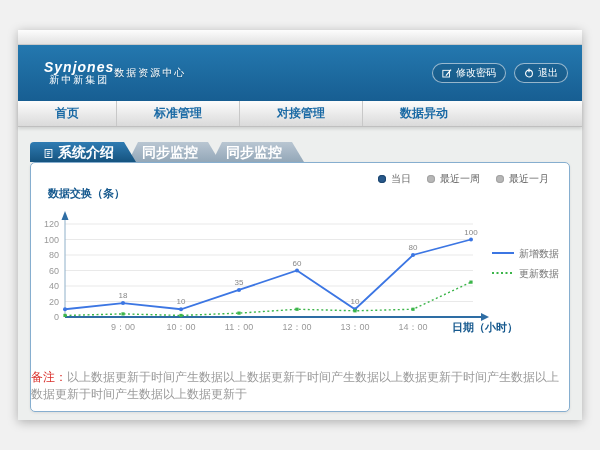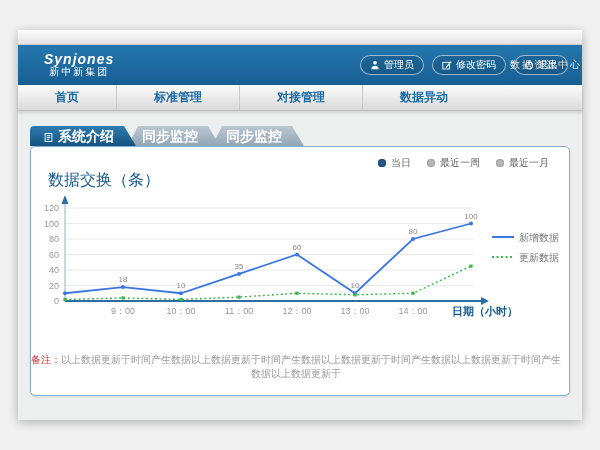--- a/index.html
+++ b/index.html
@@ -3,21 +3,21 @@
 <meta charset="utf-8">
 <style>
   html,body{margin:0;padding:0;}
   body{font-family:"Liberation Sans","DejaVu Sans",sans-serif;}
   .stage{position:relative;width:600px;height:450px;background:#f1f1f1;overflow:hidden;}
   .app{position:absolute;left:18px;top:30px;width:564px;height:390px;background:#edefee;
        box-shadow:0 2px 10px rgba(0,0,0,0.28);}
   
   .chrome{height:14px;background:linear-gradient(#fdfdfd,#e2e2e2);border-bottom:1px solid #c9c9c9;}
   
-  .header{height:40px;background:linear-gradient(#2478af,#175e92);display:flex;align-items:center;position:relative;justify-content:space-between;}
+  .header{height:56px;background:linear-gradient(#2478af,#175e92);display:flex;align-items:center;position:relative;}
   .logo{margin-left:26px;color:#fff;text-align:center;line-height:1.05;}
   .logo-en{font-size:14px;font-weight:bold;font-style:italic;letter-spacing:1px;}
   .logo-cn{font-size:10px;font-weight:normal;letter-spacing:2px;}
   .app-title{color:#fff;font-size:10px;letter-spacing:2px;margin-left:0;font-weight:normal;text-shadow:0 1px 1px rgba(0,0,0,.25);}
   .user-area{position:absolute;right:14px;top:0;height:100%;display:flex;align-items:center;gap:8px;}
   .user-btn{display:flex;align-items:center;gap:4px;border:1px solid rgba(255,255,255,.55);
             background:rgba(0,0,0,.10);color:#fff;font-size:10px;border-radius:10px;
             padding:2px 9px;cursor:pointer;}
   .user-btn svg{width:10px;height:10px;display:block;}
   
@@ -39,50 +39,41 @@
   .tab + .tab{margin-left:-8px;}
   .tab .tab-ico{display:inline-block;vertical-align:-1px;margin-right:5px;}
   .tab .tab-ico svg{width:9px;height:9px;display:block;}
   
   .panel{position:relative;background:#fff;border:1px solid #86aecf;border-radius:5px;height:248px;
          box-shadow:0 1px 3px rgba(0,0,0,.08);}
   .radio-group{position:absolute;top:9px;right:20px;display:flex;gap:16px;}
   .radio-opt{display:flex;align-items:center;gap:5px;font-size:10px;color:#666;cursor:pointer;}
   .radio-dot{width:8px;height:8px;border-radius:50%;background:#b7b7b7;box-shadow:inset 0 0 0 1px #a3a3a3;}
   .radio-opt.selected .radio-dot{background:#28598b;box-shadow:inset 0 0 0 1px #1d466f;}
-  .chart-ylabel{position:absolute;left:17px;top:23px;color:#16598e;font-size:16px;font-weight:normal;}
+  .chart-ylabel{position:absolute;left:17px;top:23px;color:#16598e;font-size:11px;font-weight:bold;}
   .chart-mount{position:absolute;left:0;top:44px;width:538px;height:130px;}
-  .note{position:absolute;left:0;right:8px;top:206px;text-align:center;font-size:10px;color:#9a9a9a;}
+  .note{position:absolute;left:0;right:8px;top:206px;font-size:12px;color:#9a9a9a;}
   .note-prefix{color:#d9302c;}
   svg text{font-family:"Liberation Sans","DejaVu Sans",sans-serif;}
 </style>
 </head>
 <body>
 
 <div class="stage">
   <div class="app">
 
     <div class="chrome"></div>
 
     <div class="header">
       <div class="logo">
         <div class="logo-en">Synjones</div>
         <div class="logo-cn">新中新集团</div>
       </div>
       <div class="app-title">数据资源中心</div>
       <div class="user-area">
-          <div class="user-btn">
-            <span>
-              <svg viewBox="0 0 12 12">
-                <circle cx="6" cy="3.4" r="2.2" fill="#fff"></circle>
-                <path d="M1.6 11c0-2.6 2-4 4.4-4s4.4 1.4 4.4 4z" fill="#fff"></path>
-              </svg>
-            </span>
-            <span>管理员</span>
-          </div>
           <div class="user-btn">
             <span>
               <svg viewBox="0 0 12 12">
                 <rect x="1" y="2.8" width="8" height="8" fill="none" stroke="#fff" stroke-width="1.1"></rect>
                 <path d="M4.2 8.6 L10.3 1.4 L11.4 2.5 L5.3 9.5 Z" fill="#fff"></path>
               </svg>
             </span>
             <span>修改密码</span>
           </div>
           <div class="user-btn">

